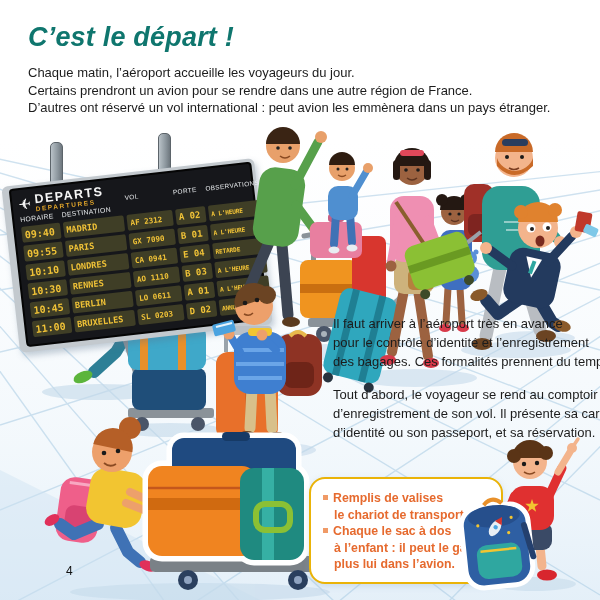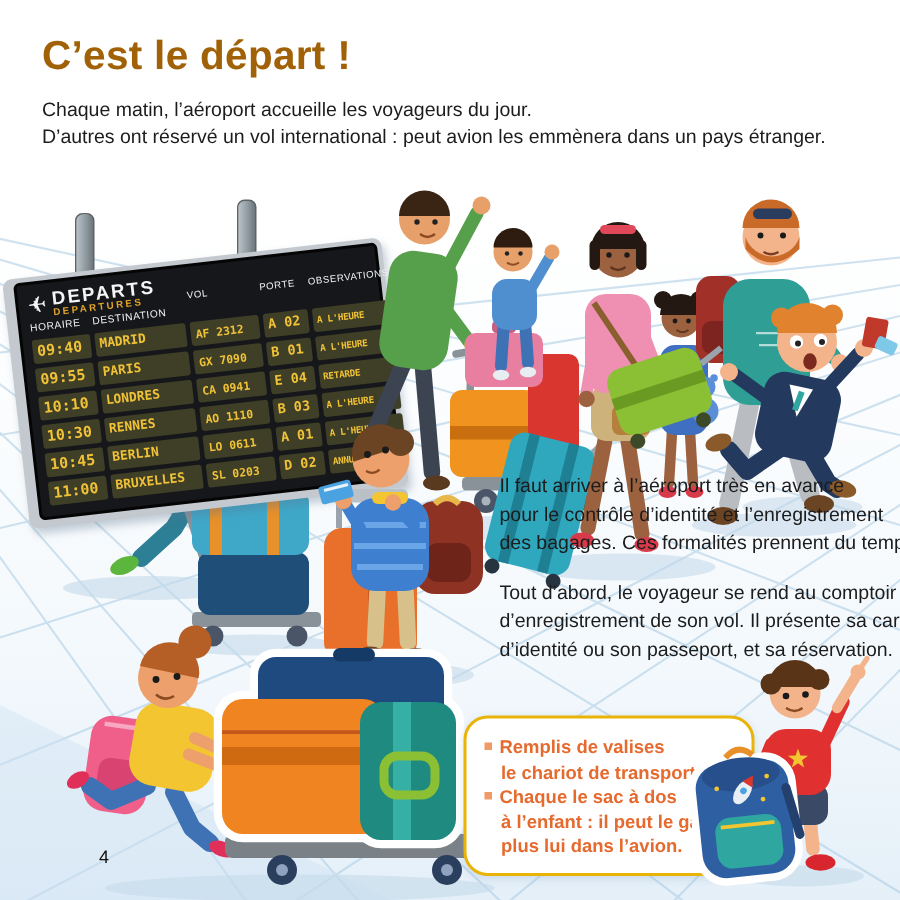--- a/index.html
+++ b/index.html
@@ -1,20 +1,20 @@
 <!DOCTYPE html>
 <html><head>
 <meta charset="utf-8">
 <style>
   html,body{margin:0;padding:0;}
   body{width:600px;height:600px;position:relative;overflow:hidden;background:#ffffff;
        font-family:"Liberation Sans",sans-serif;}
   .abs{position:absolute;}
   
-  #title{left:28px;top:22px;font-size:27px;font-weight:bold;color:#a16207;letter-spacing:.2px;z-index:5;}
+  #title{left:28px;top:22px;font-size:27px;font-weight:bold;color:#0f766e;letter-spacing:.2px;z-index:5;font-style:italic;}
   #intro{left:28px;top:64px;font-size:13px;line-height:17.6px;color:#1c1c1c;z-index:5;white-space:nowrap;}
   #infocol{left:333px;top:314px;font-size:13px;line-height:19px;color:#1c1c1c;z-index:5;white-space:nowrap;}
   #infocol .para{margin-bottom:14px;}
   #pagenum{left:66px;top:564px;font-size:12px;color:#101010;z-index:5;}
   
   #callout{left:309px;top:477px;width:168px;background:#fff;border:2px solid #eab308;
            border-radius:16px;padding:11px 10px 9px 12px;z-index:5;
            box-shadow:0 2px 6px rgba(130,165,200,.28);}
   .co-item{color:#e66a2e;font-weight:bold;font-size:12.3px;line-height:16.5px;padding-left:11px;}
   .co-first{text-indent:-11px;}
@@ -446,20 +446,21 @@
     <circle cx="524" cy="464" r="2.2" fill="#1a1a1a"></circle>
       <circle cx="537" cy="463" r="2.2" fill="#1a1a1a"></circle>
     <path d="M524,472 q6,4 11,0" stroke="#8a4a22" stroke-width="1.6" fill="none"></path>
   </g>
 </svg>
 
 <h1 class="abs" id="title" style="margin:0">C’est le départ !</h1>
 
 <div class="abs" id="intro">
   <div>Chaque matin, l’aéroport accueille les voyageurs du jour.</div>
+  <div>Certains prendront un avion pour se rendre dans une autre région de France.</div>
   <div>D’autres ont réservé un vol international : peut avion les emmènera dans un pays étranger.</div>
 </div>
 
 <div class="abs" id="infocol">
   <div class="para">
     <div>Il faut arriver à l’aéroport très en avance</div>
     <div>pour le contrôle d’identité et l’enregistrement</div>
     <div>des bagages. Ces formalités prennent du temps !</div>
   </div>
   <div class="para">

